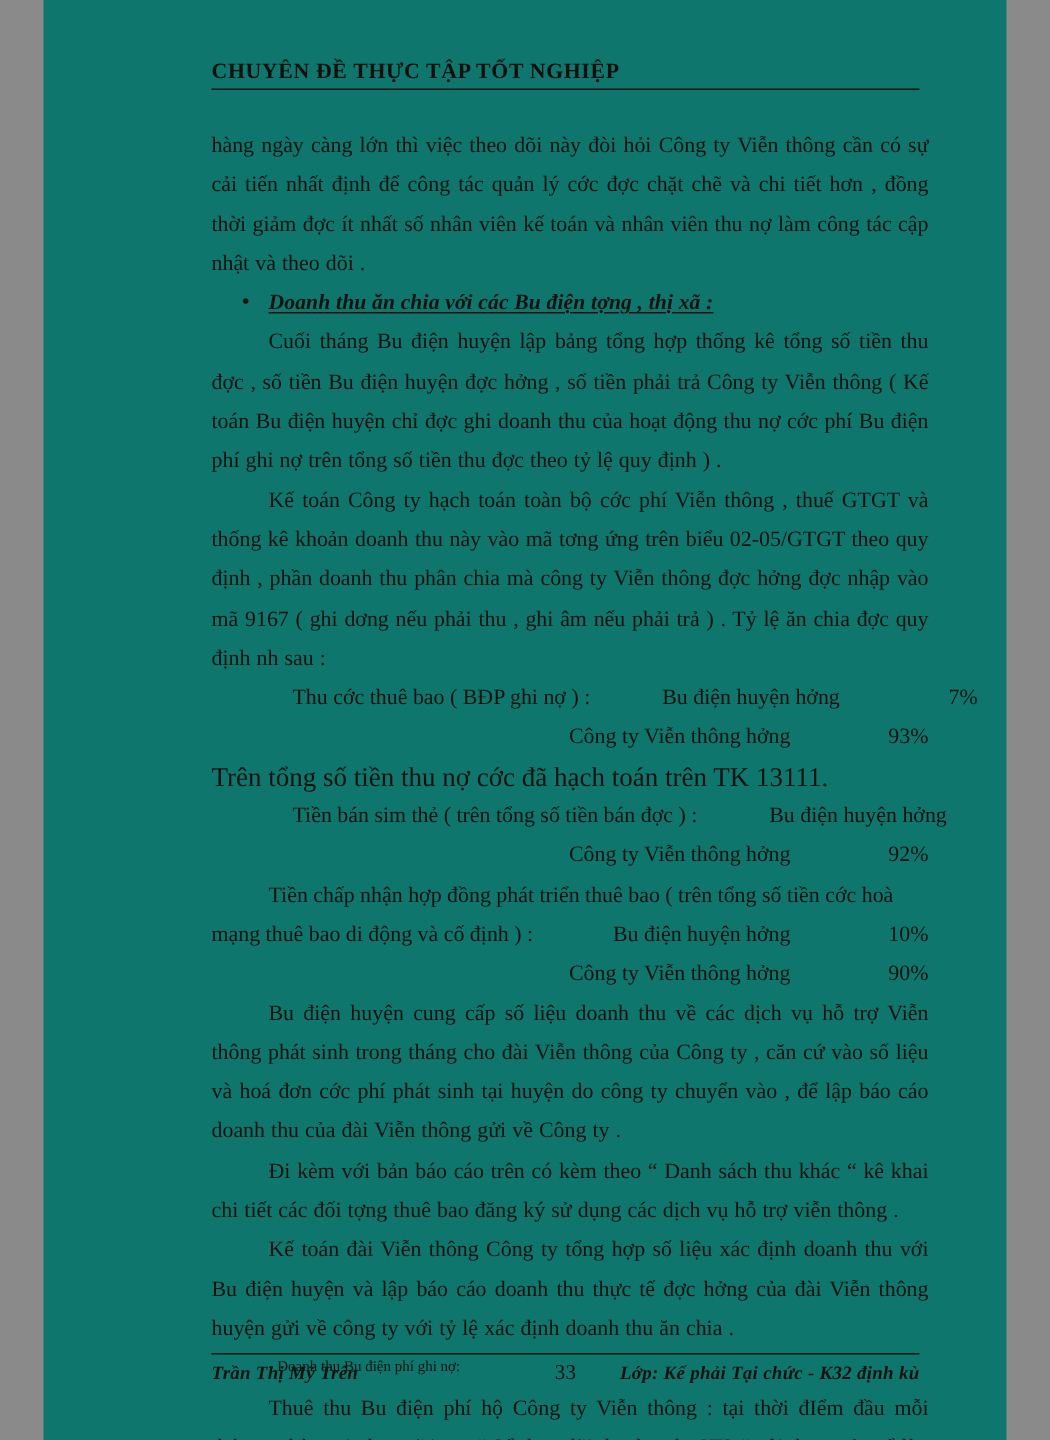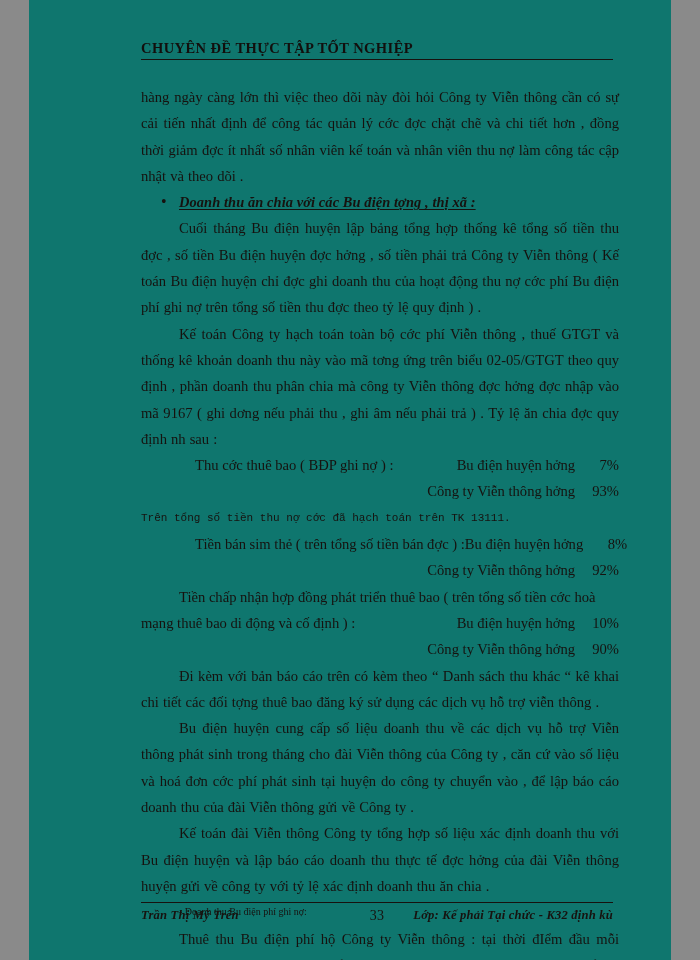--- a/index.html
+++ b/index.html
@@ -89,20 +89,21 @@
   }
 
   
   .ratio-block { margin: 0; }
   .ratio-row {
     display: flex;
     align-items: baseline;
     font-size: 14.6px;
     line-height: 26.3px;
     white-space: nowrap;
+    gap: 48px;
   }
   .ratio-row .lead {
     flex: 0 0 auto;
   }
   .ratio-row.first .lead { padding-left: 54px; }
   .ratio-row.first-wide .lead { padding-left: 0; }
   .ratio-row .party {
     flex: 0 0 auto;
     margin-left: auto;
   }
@@ -112,23 +113,22 @@
     min-width: 44px;
     text-align: right;
   }
   .ratio-row.second {
     justify-content: flex-end;
   }
   .ratio-row.second .party { margin-left: 0; }
 
   .ratio-note {
     margin: 0;
-    font-size: 11px;
-    line-height: 26.3px;
-    font-family: Liberation Mono, monospace;
+    font-size: 18px;
+    line-height: 26.3px;
   }
 
   .dash-line {
     margin: 0;
     padding-left: 38px;
     font-size: 10px;
     line-height: 26.3px;
   }
 
   
@@ -231,23 +231,23 @@
         <span class="lead">mạng thuê bao di động và cố định ) :</span>
         <span class="party">Bu   điện huyện hởng</span>
         <span class="pct">10%</span>
       </div>
       <div class="ratio-row second">
         <span class="party">Công ty Viễn thông hởng</span>
         <span class="pct">90%</span>
       </div>
     </div>
 
+    <p class="para indent">Bu   điện huyện cung cấp số liệu doanh thu về các dịch vụ hỗ trợ Viễn thông phát sinh trong tháng cho đài Viễn thông của Công ty , căn cứ vào số liệu và hoá đơn cớc   phí phát sinh tại huyện do công ty chuyển vào , để lập báo cáo doanh thu của đài Viễn thông gửi về Công ty .</p>
+
     <p class="para indent">Đi kèm với bản báo cáo trên có kèm theo “ Danh sách thu khác “ kê khai chi tiết các đối tợng   thuê bao đăng ký sử dụng các dịch vụ hỗ trợ viễn thông .</p>
-
-    <p class="para indent">Bu   điện huyện cung cấp số liệu doanh thu về các dịch vụ hỗ trợ Viễn thông phát sinh trong tháng cho đài Viễn thông của Công ty , căn cứ vào số liệu và hoá đơn cớc   phí phát sinh tại huyện do công ty chuyển vào , để lập báo cáo doanh thu của đài Viễn thông gửi về Công ty .</p>
 
     <p class="para indent">Kế toán đài Viễn thông Công  ty tổng hợp số liệu xác định doanh thu với Bu   điện huyện và lập báo cáo doanh thu thực tế đợc   hởng   của đài Viễn thông huyện gửi về công ty với tỷ lệ xác định doanh thu ăn chia .</p>
 
     <p class="dash-line">- Doanh thu Bu   điện phí ghi nợ:</p>
 
     <p class="para indent">Thuê thu Bu   điện phí hộ Công ty Viễn thông : tại thời đIểm đầu mỗi tháng , phòng tin học sẽ in ra “ Sổ theo dõi thanh toán ST3 “ nội dung của sổ là</p>
 
   </div>
 
   <div class="footer">

